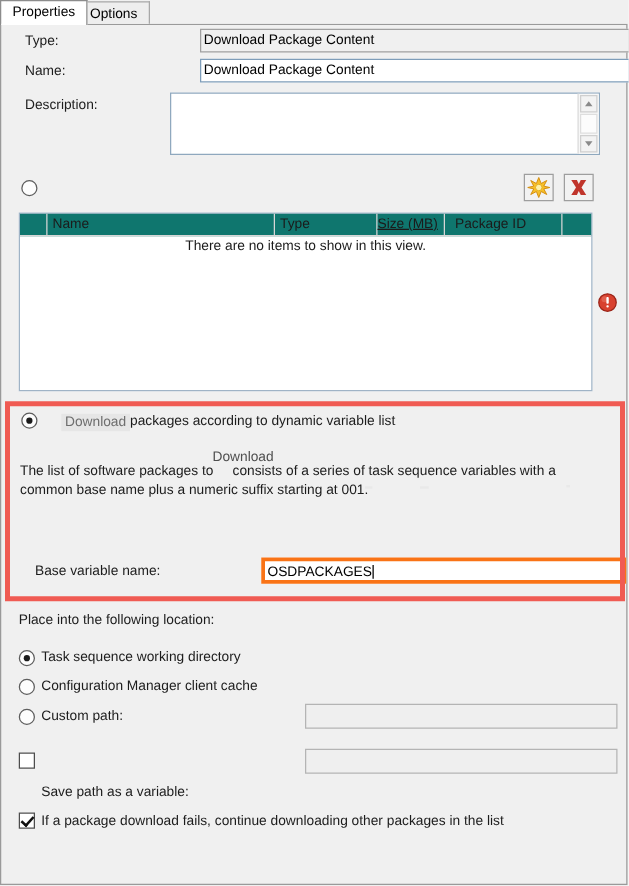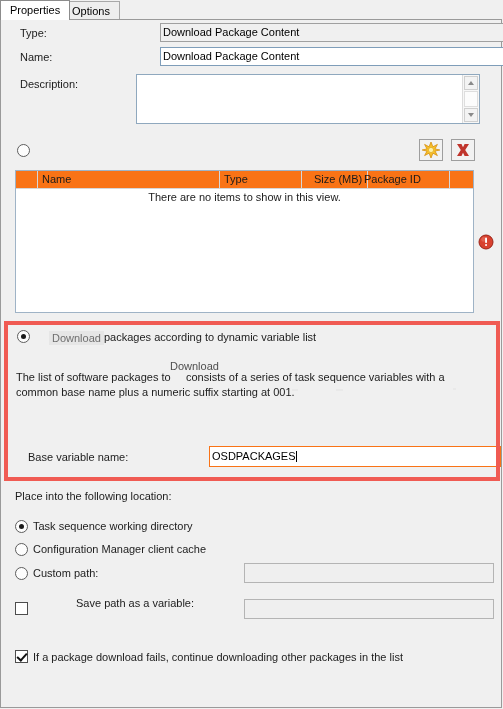--- a/index.html
+++ b/index.html
@@ -100,21 +100,21 @@
   }
   .tbox.readonly {
     background: #f0f0f0;
     border: 1px solid #a0a0a0;
   }
   .tbox.disabled {
     background: #efefef;
     border: 1px solid #b4b4b4;
   }
   .tbox.focus {
-    border: 1px solid #f97316;
+    border: 3px solid #f97316;
   }
   .caret {
     display: inline-block;
     width: 1px;
     height: 11px;
     background: #000;
     vertical-align: -2px;
     margin-left: 0px;
   }
 
@@ -228,21 +228,21 @@
   .listview {
     position: absolute;
     box-sizing: border-box;
     border: 1px solid #9fb3c6;
     background: #ffffff;
   }
   .lv-header {
     position: absolute;
     left: 0; right: 0; top: 0;
     height: 17px;
-    background: #f97316;
+    background: #0f766e;
     border-bottom: 1px solid #d6d6d6;
   }
   .lv-col {
     position: absolute;
     top: 0;
     height: 17px;
     line-height: 17px;
     font-size: 11px;
     color: #1b1b1b;
     border-right: 1px solid #d6d6d6;
@@ -356,21 +356,21 @@
     <svg width="22" height="20" viewBox="0 0 22 20">
       <path d="M5,4 L9.5,4 L11,7.2 L12.6,4 L17,4 L13.2,10 L17,16 L12.6,16 L11,12.8 L9.5,16 L5,16 L8.8,10 Z" fill="#c0352c"></path>
     </svg>
   </div>
 
   <div class="listview" style="left:15px; top:170px; width:459px; height:143px;">
     <div class="lv-header">
       <div class="lv-col" style="left:0px; width:22px;"></div>
       <div class="lv-col" style="left:22px; width:182px;">Name</div>
       <div class="lv-col" style="left:204px; width:82px;">Type</div>
-      <div class="lv-col" style="left:294px; width:58px;">Size (MB)</div>
+      <div class="lv-col" style="left:282px; width:58px;text-decoration:underline;">Size (MB)</div>
       <div class="lv-col" style="left:344px; width:90px;">Package ID</div>
       <div class="lv-col" style="left:434px; width:25px; border-right:none;"></div>
     </div>
     <div class="lv-empty">There are no items to show in this view.</div>
   </div>
 
   <div class="err-icon" style="left:478px; top:234px;">
     <svg width="16" height="16" viewBox="0 0 16 16">
       <circle cx="8" cy="8" r="7" fill="#d8412f" stroke="#9b2418" stroke-width="1"></circle>
       <circle cx="5.6" cy="5.4" r="2.4" fill="#ea7a68" opacity="0.55"></circle>
@@ -405,19 +405,19 @@
   <div class="lbl" style="left:33px; top:520px;">Task sequence working directory</div>
 
   <div class="radio" style="left:15px; top:543px;"></div>
   <div class="lbl" style="left:33px; top:543px;">Configuration Manager client cache</div>
 
   <div class="radio" style="left:15px; top:567px;"></div>
   <div class="lbl" style="left:33px; top:567px;">Custom path:</div>
   <div class="tbox disabled" style="left:220px; top:563px; width:250px; height:20px; line-height:18px;"></div>
 
   <div class="chk" style="left:15px; top:602px;"></div>
-  <div class="lbl" style="left:33px; top:597px;margin-left:43px;">Save path as a variable:</div>
+  <div class="lbl" style="left:33px; top:628px;">Save path as a variable:</div>
   <div class="tbox disabled" style="left:220px; top:599px; width:250px; height:20px; line-height:18px;"></div>
 
   <div class="chk on" style="left:15px; top:650px;"></div>
   <div class="lbl" style="left:33px; top:651px;">If a package download fails, continue downloading other packages in the list</div>
 
 </div>
 
 </body></html>

